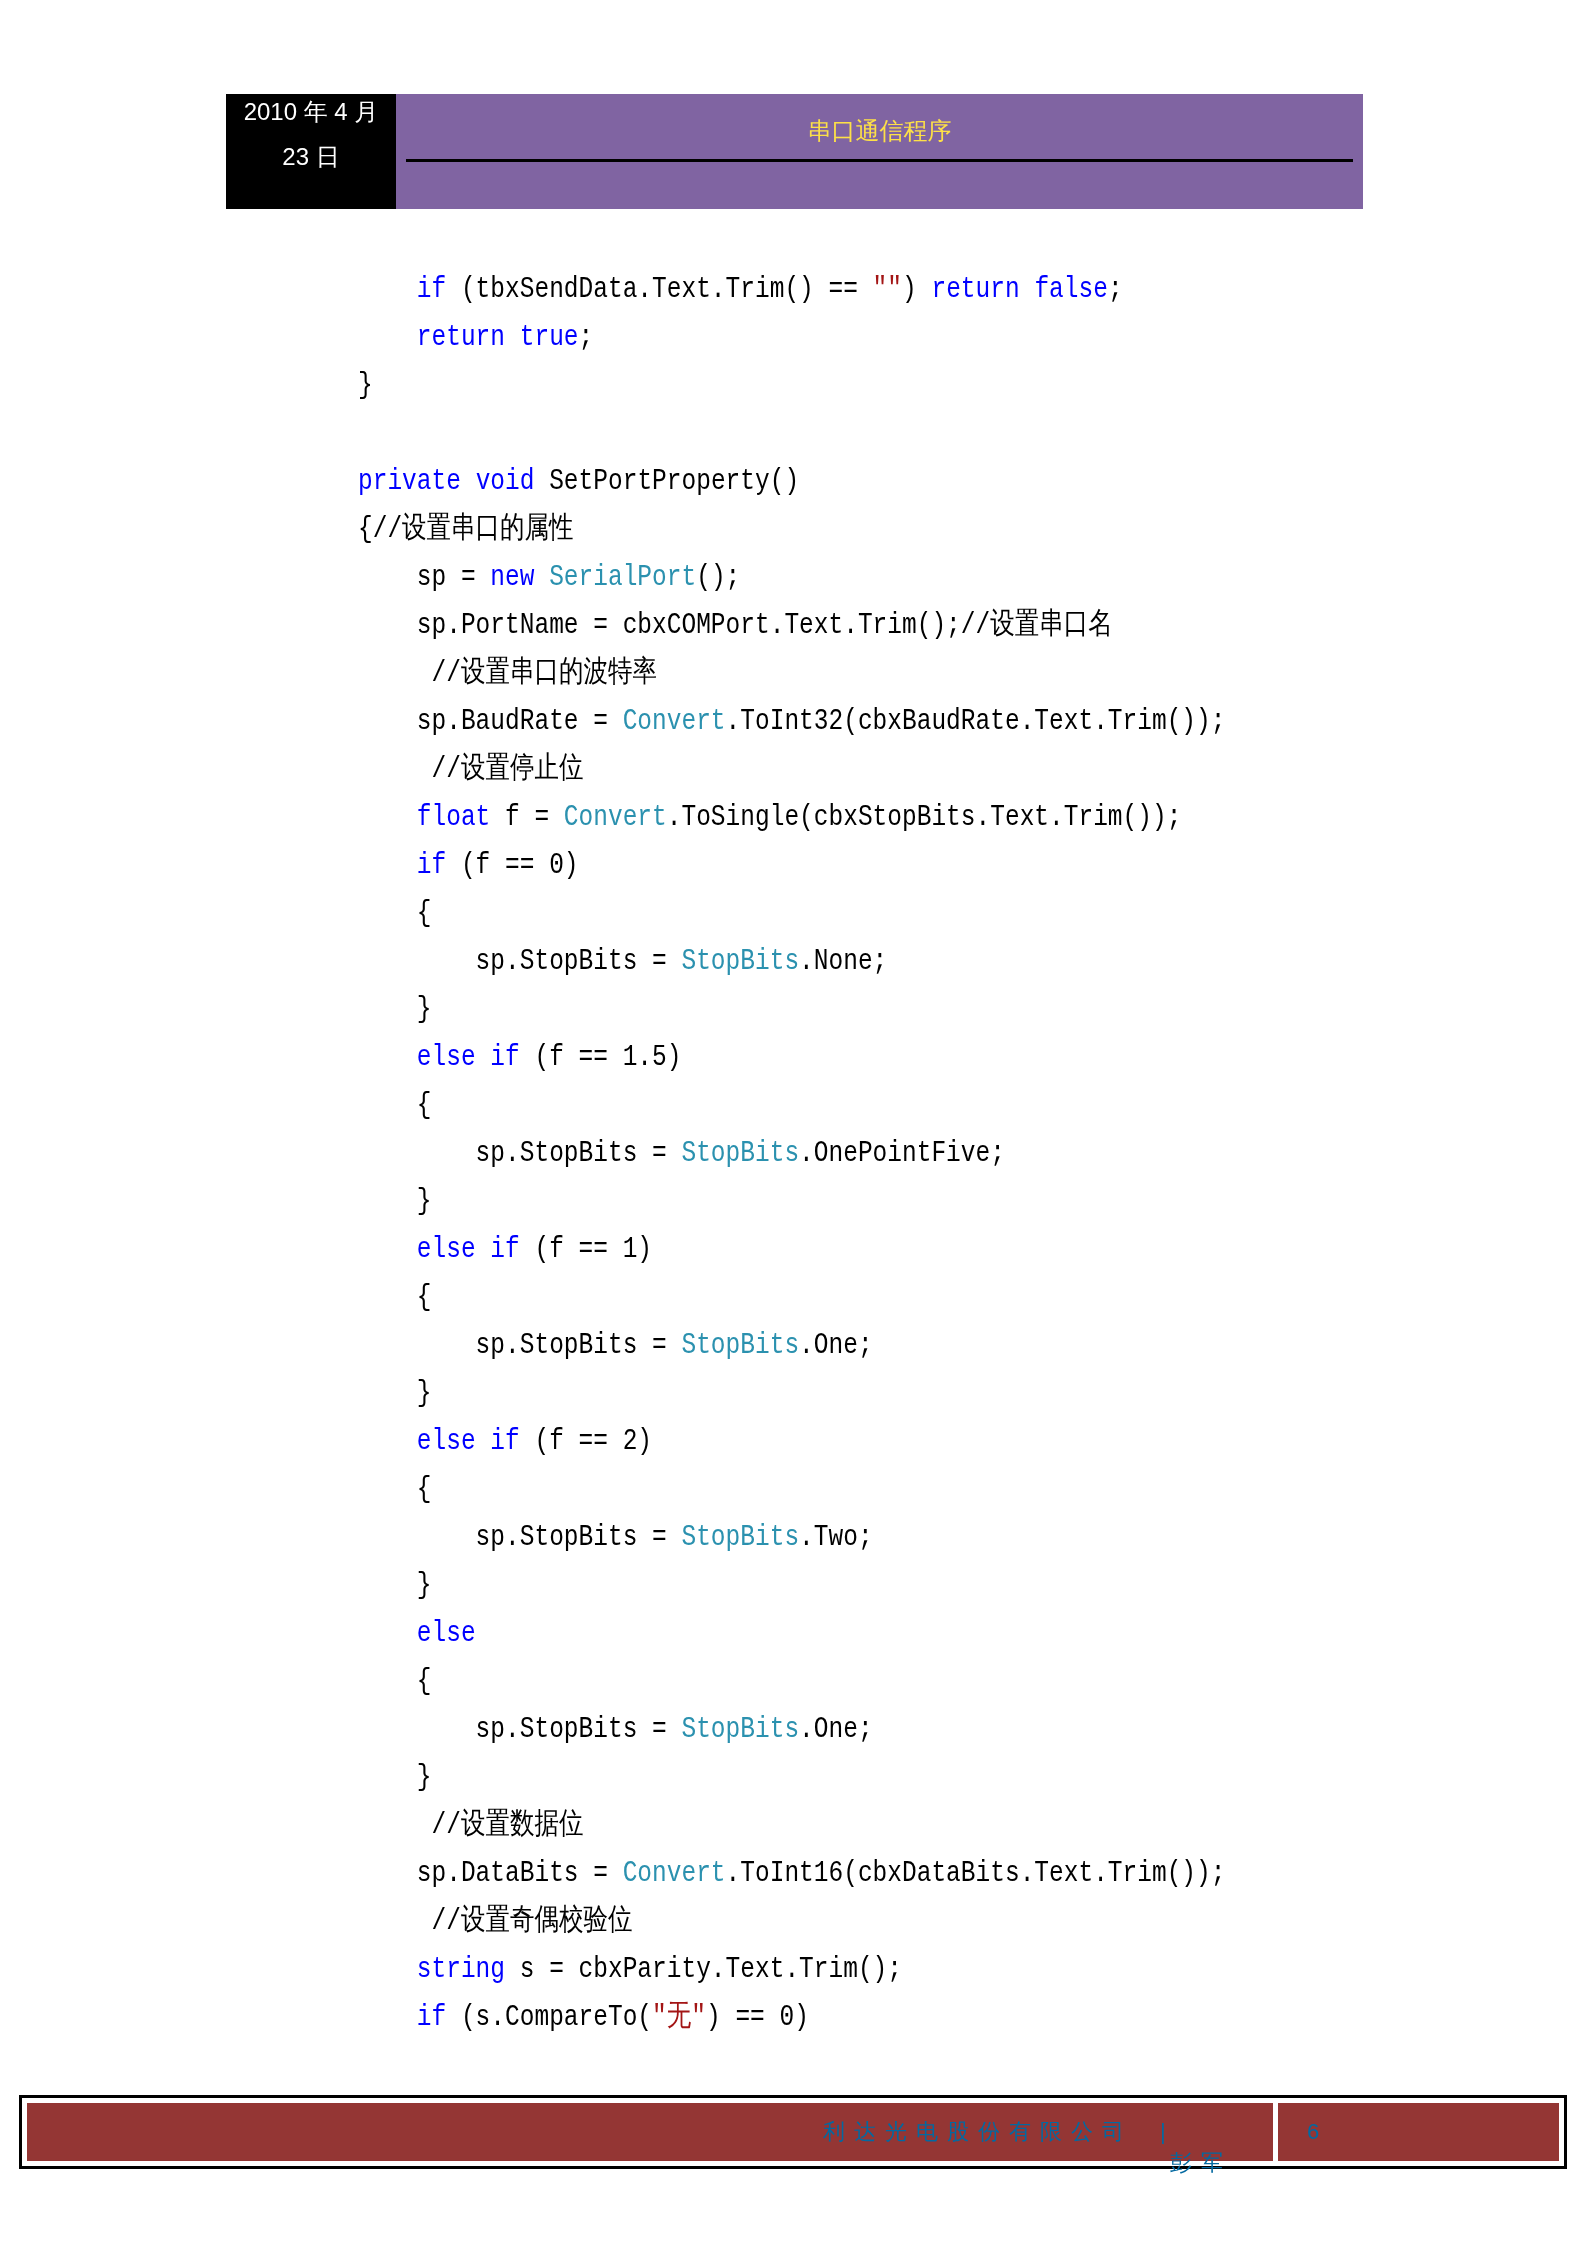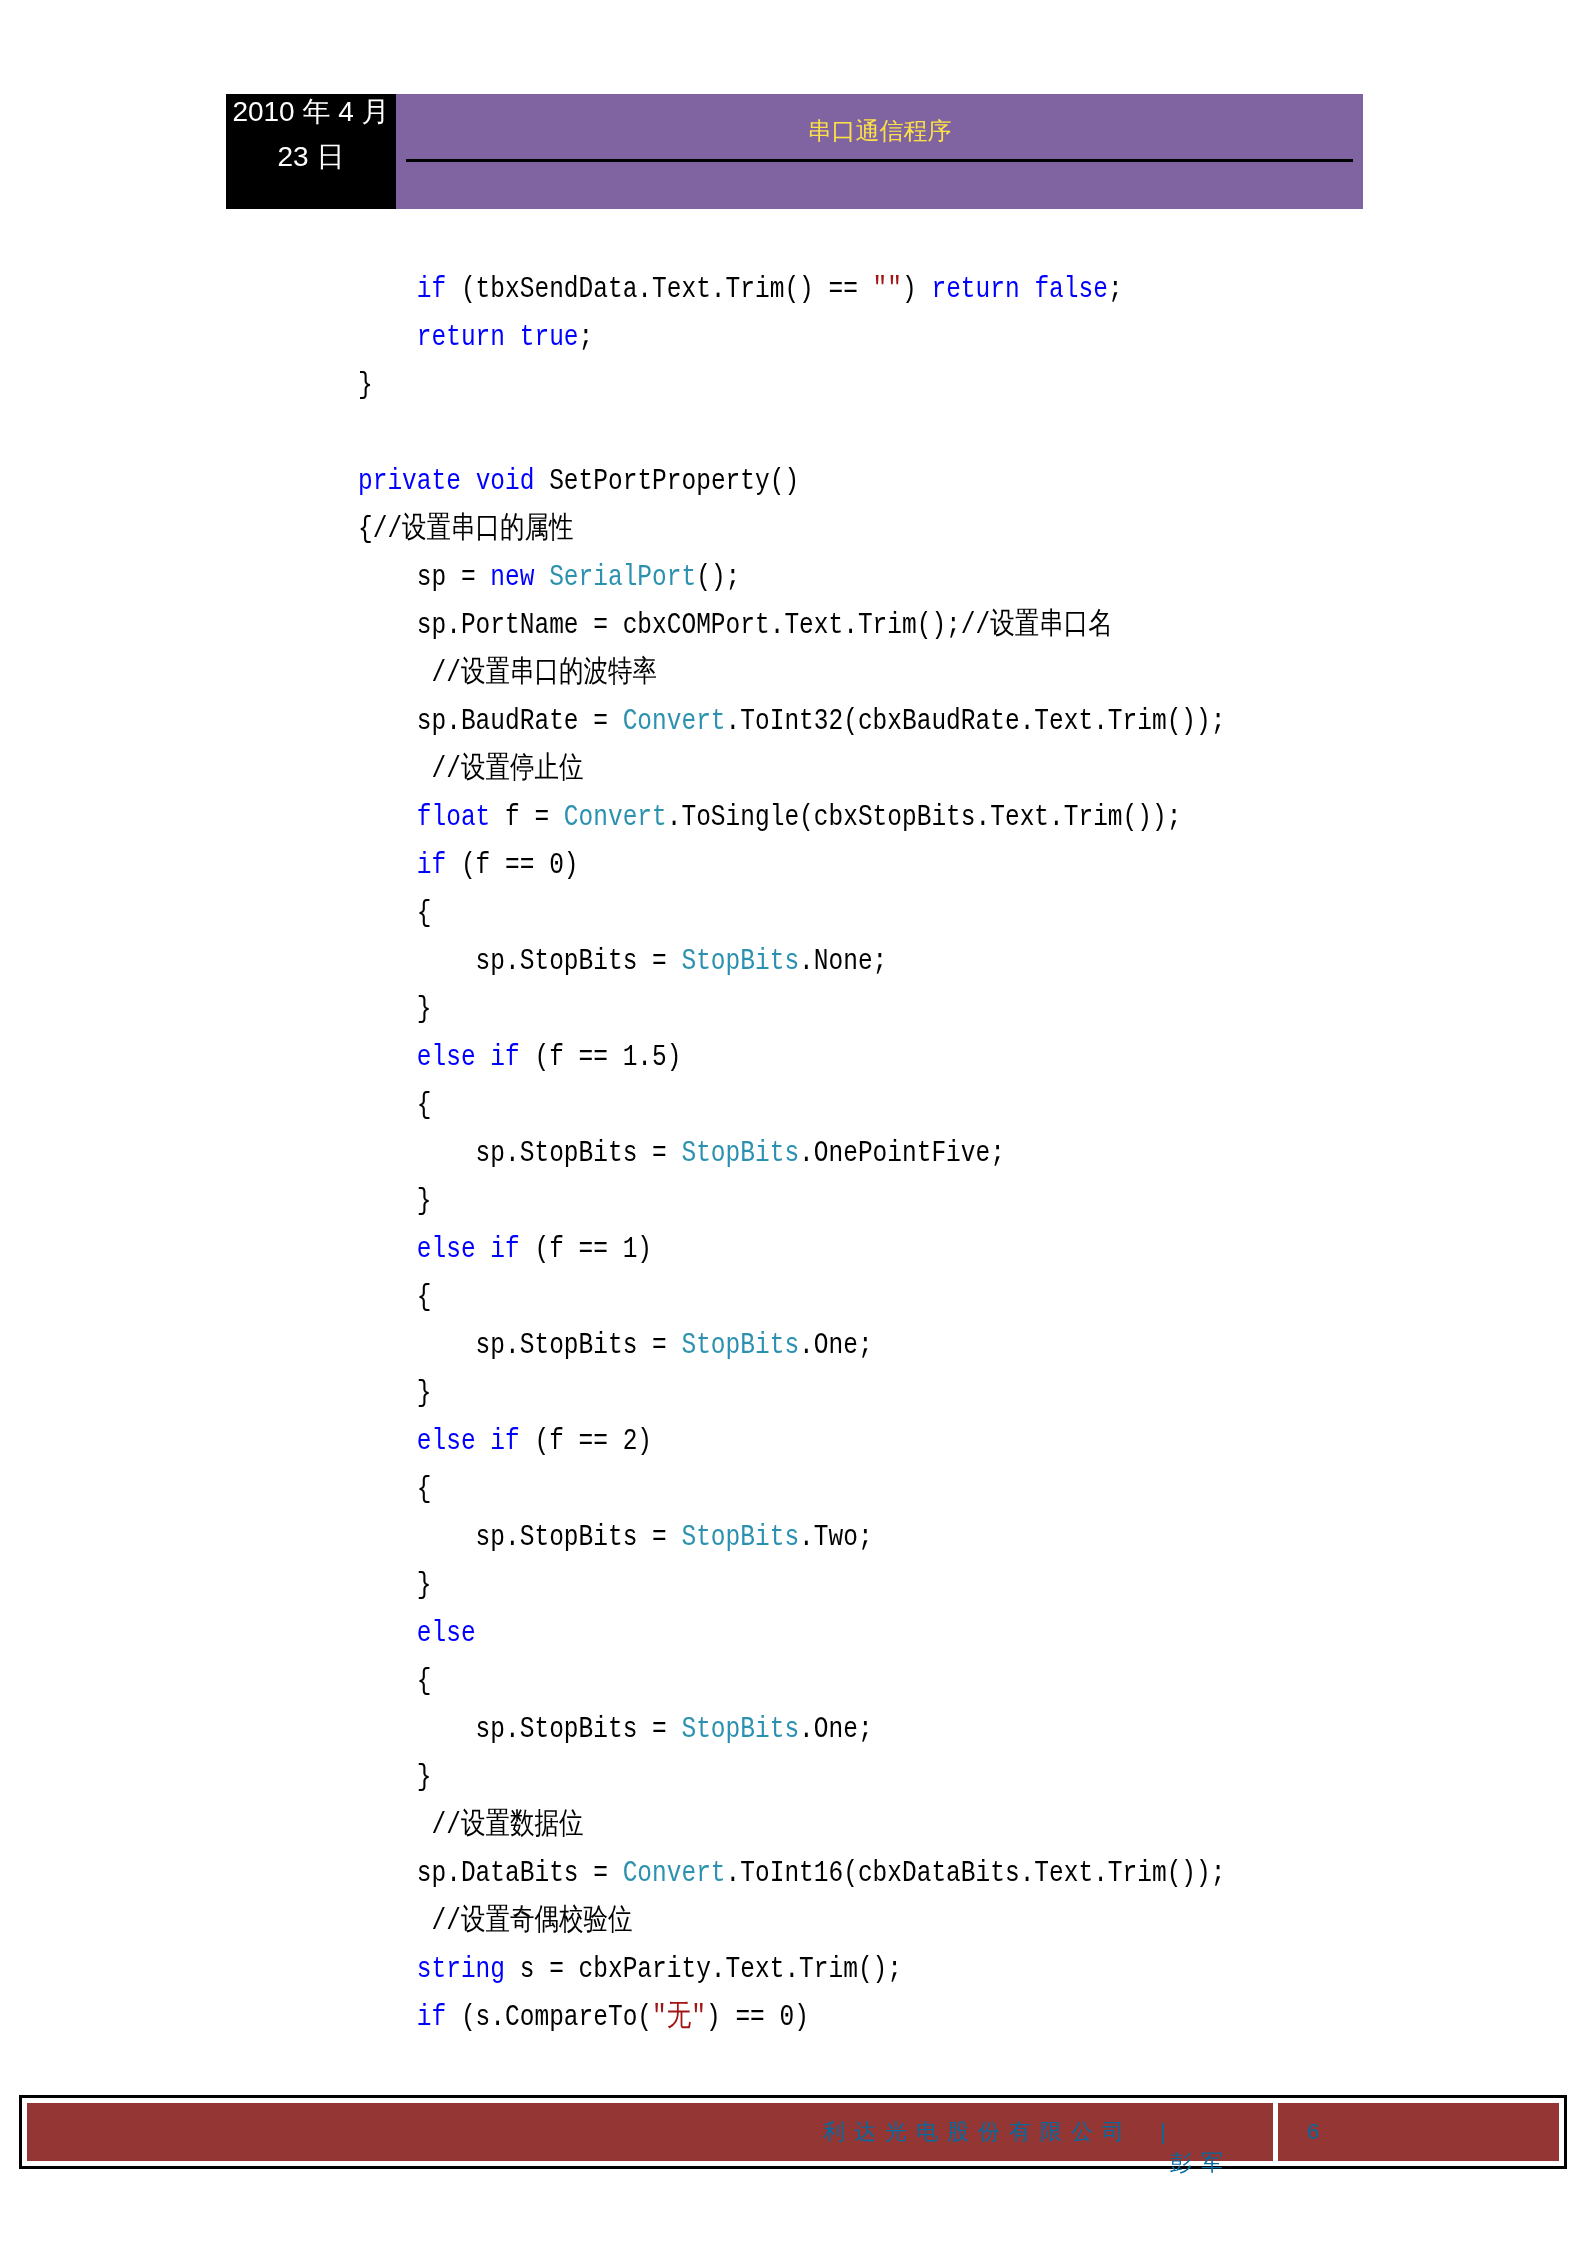--- a/index.html
+++ b/index.html
@@ -1,21 +1,21 @@
 <!DOCTYPE html>
 <html><head>
 <meta charset="utf-8">
 <style>
   html, body { margin: 0; padding: 0; background: #ffffff; }
   .page { position: relative; width: 1587px; height: 2245px; overflow: hidden; background: #ffffff; }
 
   
   .hdr-date { position: absolute; left: 226px; top: 94px; width: 170px; height: 115px; background: #000000; }
   .hdr-date .dl { position: absolute; left: 0; width: 100%; height: 30px; line-height: 30px; text-align: center;
-                  color: #ffffff; font-family: "Liberation Sans", "DejaVu Sans", sans-serif; font-size: 28px; white-space: pre; }
+                  color: #ffffff; font-family: "Liberation Sans", "DejaVu Sans", sans-serif; font-size: 24px; white-space: pre; }
   .hdr-date .dl1 { top: 3px; }
   .hdr-date .dl2 { top: 48px; }
   .hdr-title { position: absolute; left: 396px; top: 94px; width: 967px; height: 115px; background: #8064A2; }
   .hdr-title .tt { position: absolute; left: 0; top: 24px; width: 100%; height: 30px; line-height: 30px; text-align: center;
                    color: #fde047; font-family: Liberation Mono, monospace; font-size: 24px; }
   .hdr-title .rule { position: absolute; left: 10px; top: 65px; width: 947px; height: 3px; background: #000000; }
 
   
   .code { position: absolute; left: 358px; top: 265px; width: 1400px;
           transform: scaleX(0.8167); transform-origin: 0 0;

